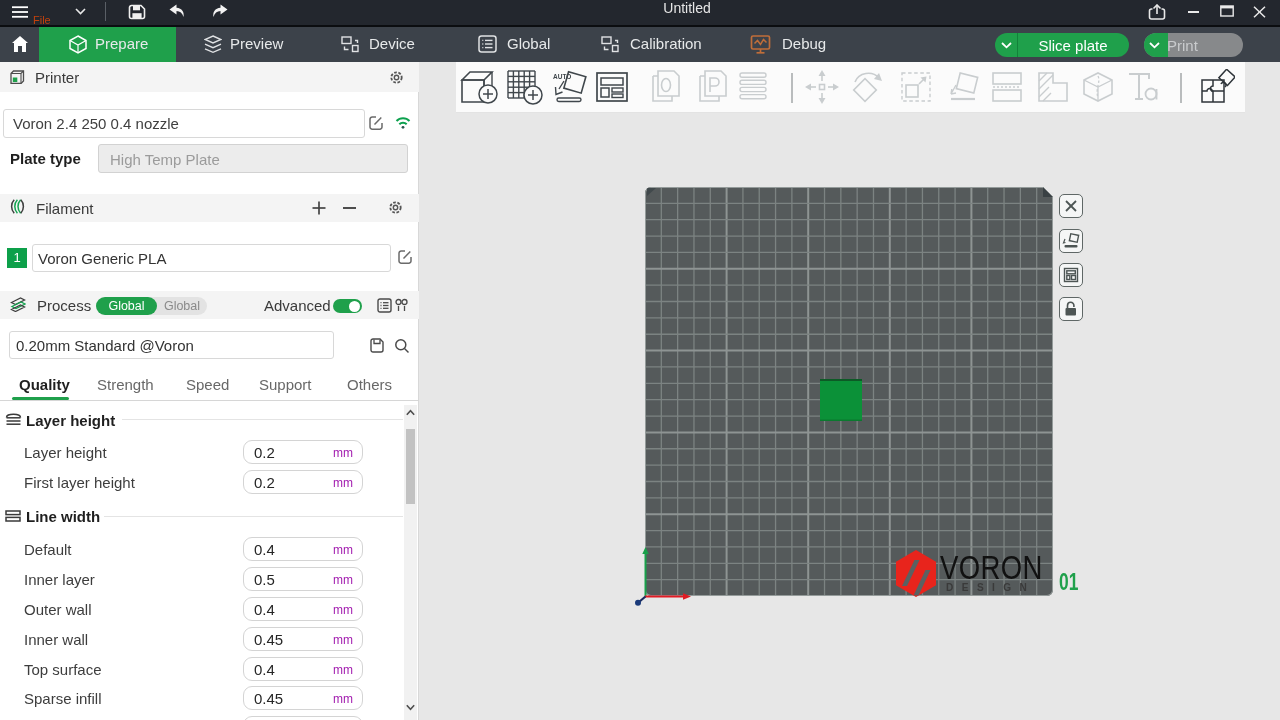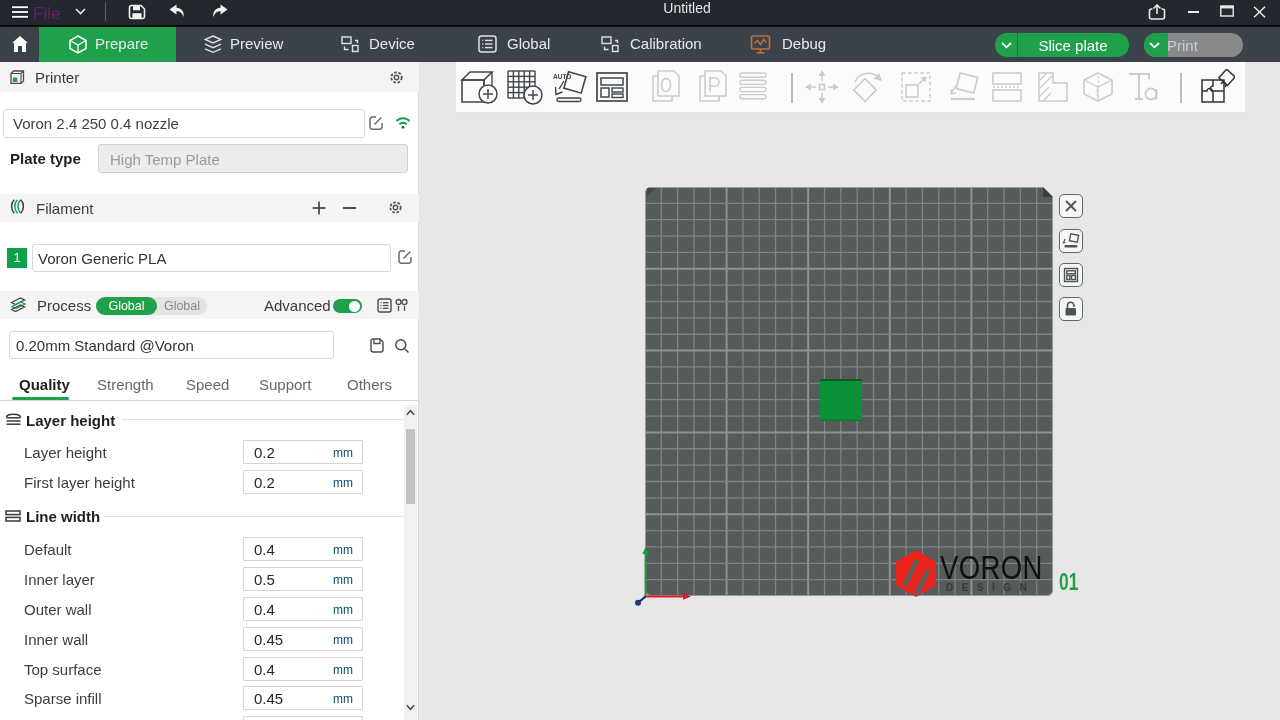--- a/index.html
+++ b/index.html
@@ -9,43 +9,43 @@
 #titlebar { left:0; top:0; width:1280px; height:25px; background:#23272e; }
 #blackline { left:0; top:25px; width:1280px; height:2px; background:#0b0d10; }
 
 #navbar { left:0; top:27px; width:1280px; height:35px; background:#3c424a; }
 .navtxt { color:#e7e9ea; font-size:15px; }
 
 #sidebar { left:0; top:62px; width:419px; height:658px; background:#ffffff; border-right:1px solid #d8d8d8; }
 .strip { position:absolute; left:0; width:419px; background:#f4f4f4; }
 .striptxt { color:#3a3a3a; font-size:15px; }
 .combo { position:absolute; background:#fff; border:1px solid #d8d8d8; border-radius:3px; color:#404040; font-size:15px; }
-.vbox { position:absolute; left:243px; width:120px; height:24px; border:1px solid #d4d4d4; border-radius:1px; background:#fff; }
+.vbox { position:absolute; left:243px; width:120px; height:24px; border:1px solid #d4d4d4; border-radius:9px; background:#fff; }
 .vbox .val { position:absolute; left:10px; top:3px; font-size:15px; color:#262626; }
-.vbox .unit { position:absolute; right:9px; top:5px; font-size:12px; color:#0c4a6e; }
+.vbox .unit { position:absolute; right:9px; top:5px; font-size:12px; color:#a21caf; }
 .plabel { position:absolute; left:24px; font-size:15px; color:#3d3d3d; }
 .gtitle { position:absolute; left:26px; font-size:15px; font-weight:bold; color:#1f1f1f; }
 .tab { position:absolute; top:376px; font-size:15px; color:#686868; }
 
 #toolbar { left:456px; top:62px; width:789px; height:51px; background:#fbfbfb; border-bottom:1px solid #e3e3e3; }
 #plate { left:645px; top:187px; width:408px; height:409px; }
 .sideBtn { position:absolute; left:1059px; width:24px; height:24px; background:#f5f6f6; border:1.6px solid #5f6766; border-radius:5px; }
 </style></head>
 <body>
 
 <div class="abs" id="titlebar"></div>
 <div class="abs" id="blackline"></div>
 <svg class="abs" style="left:12px;top:6px" width="16" height="12" viewBox="0 0 16 12">
  <g stroke="#ffffff" stroke-width="1.8">
       <line x1="0" y1="1.2" x2="16" y2="1.2"></line>
       <line x1="0" y1="6" x2="16" y2="6"></line>
       <line x1="0" y1="10.8" x2="16" y2="10.8"></line>
     </g>
 </svg>
-<div class="abs" style="left:33px;top:4px;color:#701a75;font-size:17px">File</div>
+<div class="abs" style="left:33px;top:14px;color:#c2410c;font-size:11px">File</div>
 <svg class="abs" style="left:75px;top:8px" width="11" height="7" viewBox="0 0 11 7">
  <polyline points="1,1 5.5,5.5 10,1" fill="none" stroke="#e8e8e8" stroke-width="1.6"></polyline>
 </svg>
 <div class="abs" style="left:105px;top:2px;width:1px;height:19px;background:#5a5f66"></div>
 <svg class="abs" style="left:128px;top:4px" width="18" height="16" viewBox="0 0 18 16">
  <path d="M1.5 3.5 a2 2 0 0 1 2-2 H13 l3.5 3.5 V12.5 a2 2 0 0 1 -2 2 H3.5 a2 2 0 0 1 -2 -2 Z" fill="none" stroke="#f0f0f0" stroke-width="1.6"></path>
  <rect x="5" y="1.8" width="7" height="4.5" fill="#f0f0f0"></rect>
  <rect x="4.4" y="9.2" width="9.2" height="5" fill="#f0f0f0"></rect>
 </svg>
 <svg class="abs" style="left:169px;top:4px" width="17" height="15" viewBox="0 0 17 15">

